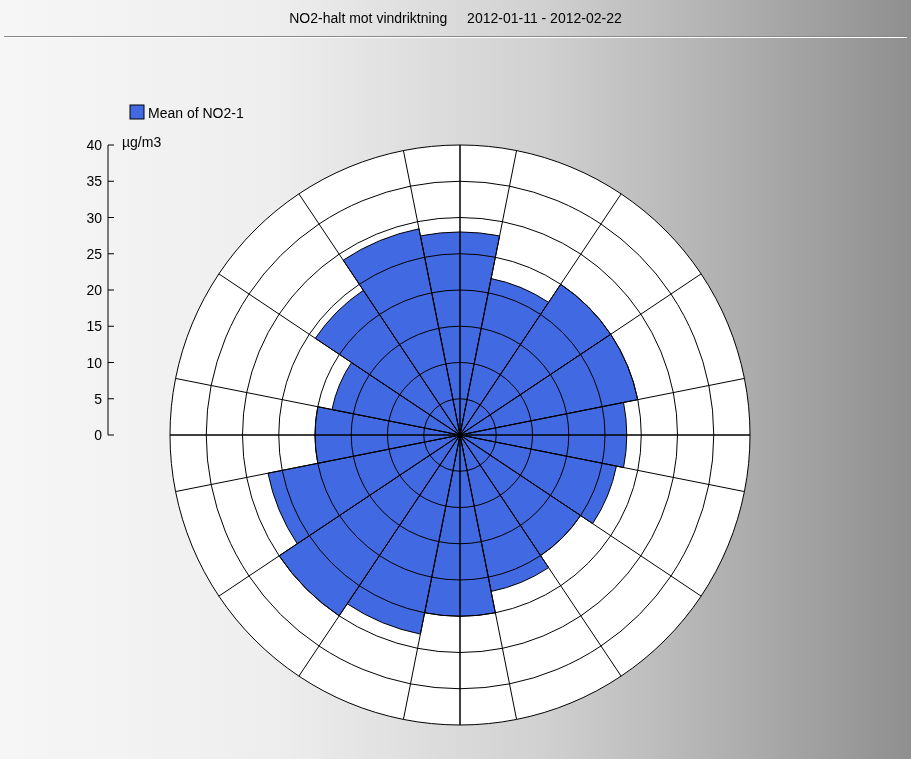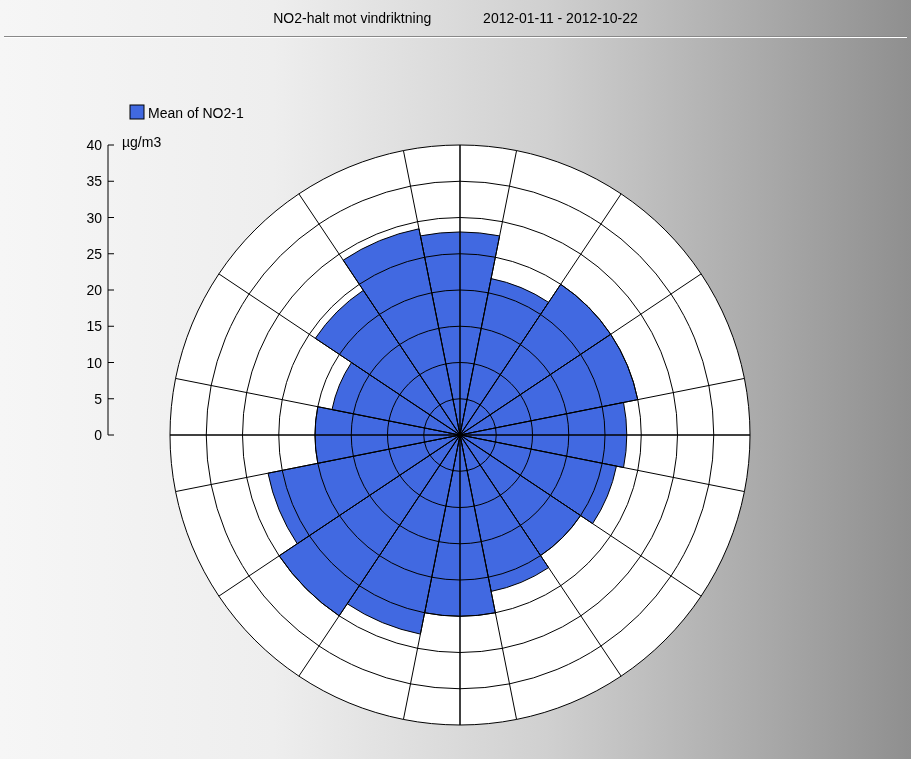--- a/index.html
+++ b/index.html
@@ -21,21 +21,21 @@
     overflow: hidden;
   }
   .title-bar {
     width: 100%;
     text-align: center;
     font-size: 14px;
     padding-top: 10px;
     height: 24px;
     color: #000;
   }
-  .title-bar span { margin: 0 24px; }
+  .title-bar span { margin: 0 8px; }
   .rule {
     position: absolute;
     left: 4px;
     right: 4px;
     top: 36px;
     height: 0;
     border-top: 1px solid #888;
     border-bottom: 1px solid #fff;
   }
   .plot {
@@ -74,21 +74,21 @@
     stroke: #000;
     stroke-width: 1;
   }
 </style>
 </head>
 <body>
 
 <div class="page">
   <div class="title-bar">
     <span>NO2-halt mot vindriktning</span>
-    <span>2012-01-11 - 2012-10-22</span>
+    <span>2012-01-11 - 2012-02-22</span>
   </div>
   <div class="rule"></div>
 
   <div class="plot">
     <svg id="polar-svg" width="911" height="719">
         <circle cx="460" cy="395" r="290" class="outer-fill"></circle>
         <g>
           <path d="M 460 395 L 420.39666463072604 195.9005880781442 A 203 203 0 0 1 499.6033353692741 195.9005880781442 Z" class="sector"></path>
           <path d="M 460 395 L 491.1169063615725 238.56474777568474 A 159.5 159.5 0 0 1 548.6134521666265 262.38059683774406 Z" class="sector"></path>
           <path d="M 460 395 L 560.6971047348029 244.29613277016367 A 181.25 181.25 0 0 1 610.7038672298363 294.3028952651971 Z" class="sector"></path>

